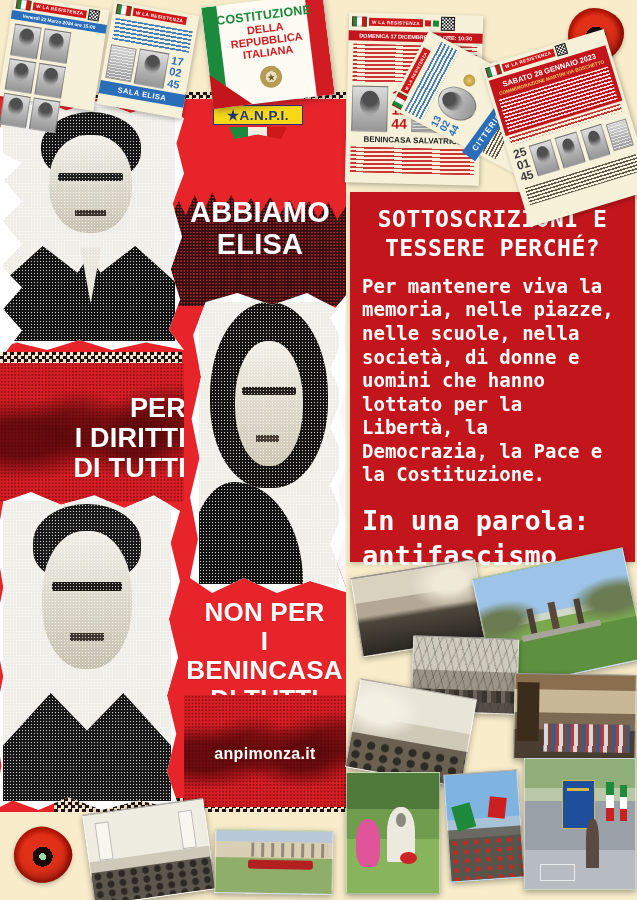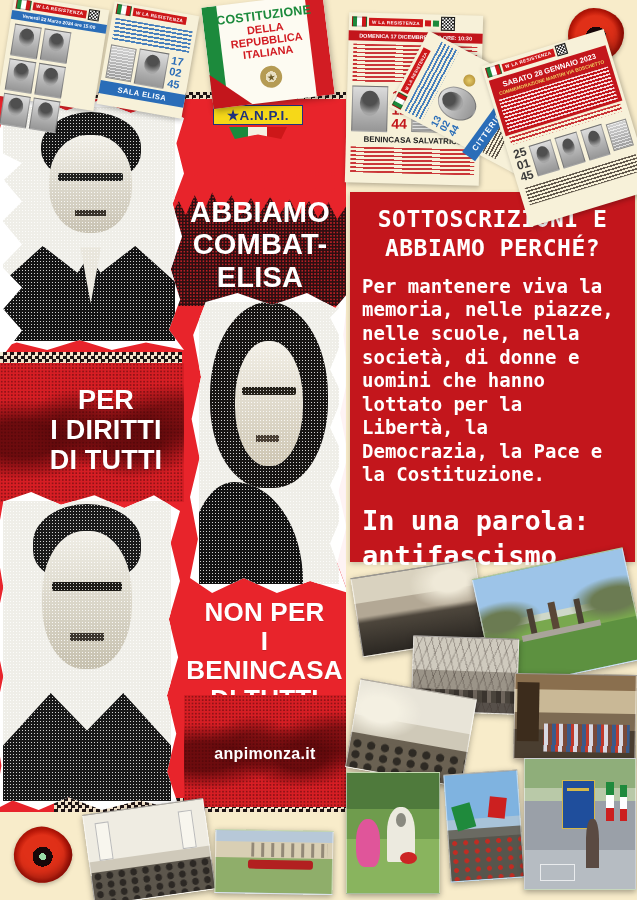--- a/index.html
+++ b/index.html
@@ -87,21 +87,20 @@
 
     <div class="crowdht" style="left:170px;top:72px;width:176px;height:142px;"></div>
 
     <div class="abs" style="left:170px;top:8px;width:176px;text-align:center;color:#fff;">
       <div class="logoyellow">★A.N.P.I.</div>
       <div class="ribbon"></div>
     </div>
 
     <div class="slogan" style="left:176px;top:104px;width:168px;font-size:29px;">
       <div>ABBIAMO</div>
-      <div>COMBAT-</div>
       <div>ELISA</div>
     </div>
 
     <div class="torn" style="left:-6px;top:6px;width:190px;height:252px;
          clip-path:polygon(6% 4%,22% 0%,38% 5%,55% 1%,72% 6%,88% 2%,100% 8%,96% 18%,100% 30%,94% 42%,99% 55%,93% 68%,98% 80%,92% 92%,100% 100%,80% 97%,62% 100%,45% 96%,28% 100%,12% 97%,0% 100%,4% 88%,0% 74%,5% 60%,0% 46%,5% 32%,1% 18%);">
       <div class="htphoto">
         <div class="abs" style="left:22%;top:2%;width:58%;height:30%;background:#161616;border-radius:50% 50% 42% 46%;"></div>
         <div class="abs" style="left:27%;top:12%;width:48%;height:42%;background:linear-gradient(180deg,#f1efe7,#c8c2b2);border-radius:46%;"></div>
         <div class="abs" style="left:32%;top:28%;width:38%;height:3.5%;background:#20201e;border-radius:2px;"></div>
         <div class="abs" style="left:42%;top:44%;width:18%;height:2.5%;background:#3a342c;"></div>
@@ -116,21 +115,21 @@
     <div class="abs" style="left:-4px;top:58px;width:26px;height:215px;background:#fff;
          clip-path:polygon(0 0,100% 6%,30% 14%,100% 24%,25% 33%,100% 44%,20% 54%,100% 64%,28% 74%,100% 84%,0 100%);"></div>
 
     <div class="abs check" style="left:56px;top:-4px;width:290px;height:11px;"></div>
     <div class="abs check" style="left:0;top:260px;width:182px;height:11px;"></div>
     <div class="abs check" style="left:54px;top:706px;width:292px;height:14px;"></div>
 
     <div class="redph" style="left:0;top:271px;width:184px;height:139px;">
       <div class="blobs"></div>
         <div class="rdots"></div>
-      <div class="slogan" style="left:12px;top:22px;width:160px;font-size:27px;text-align:center;padding-left:14px;">
+      <div class="slogan" style="left:12px;top:30px;width:160px;font-size:27px;text-align:right;padding-left:14px;">
         <div>PER</div>
         <div>I DIRITTI</div>
         <div>DI TUTTI</div>
       </div>
     </div>
 
     <div class="torn" style="left:190px;top:201px;width:158px;height:300px;
          clip-path:polygon(10% 3%,30% 0%,52% 4%,74% 0%,92% 5%,100% 0%,97% 14%,100% 28%,95% 40%,100% 54%,94% 66%,99% 78%,93% 90%,100% 100%,76% 96%,55% 100%,34% 95%,14% 100%,0% 95%,5% 82%,0% 68%,6% 55%,1% 42%,7% 28%,2% 14%);">
       <div class="htphoto">
         <div class="abs" style="left:8%;top:0;width:84%;height:66%;background:#171513;border-radius:50% 50% 46% 46%;"></div>
@@ -168,21 +167,21 @@
     <div class="redph" style="left:184px;top:603px;width:162px;height:112px;">
       <div class="blobs"></div>
         <div class="rdots"></div>
       <div class="abs" style="left:0;top:50px;width:100%;text-align:center;color:#fff;font-weight:800;font-size:16px;letter-spacing:.3px;">anpimonza.it</div>
     </div>
   </div>
 
   <div class="redblock" style="left:350px;top:192px;width:285px;height:370px;padding:13px 12px;box-sizing:border-box;">
     <div style="text-align:center;font-size:23px;line-height:1.26;letter-spacing:.5px;">
       <div>SOTTOSCRIZIONI E</div>
-      <div>ABBIAMO PERCHÉ?</div>
+      <div>TESSERE PERCHÉ?</div>
     </div>
     <div style="margin-top:12px;font-size:19px;line-height:1.24;">Per mantenere viva la memoria, nelle piazze, nelle scuole, nella società, di donne e uomini che hanno lottato per la Libertà, la Democrazia, la Pace e la Costituzione.</div>
     <div style="margin-top:16px;font-size:27px;line-height:1.3;">
       <div>In una parola:</div>
       <div>antifascismo.</div>
     </div>
   </div>
 
   <div class="card" style="left:6px;top:2px;width:96px;height:102px;transform:rotate(9deg);">
     <div class="cardrow">

